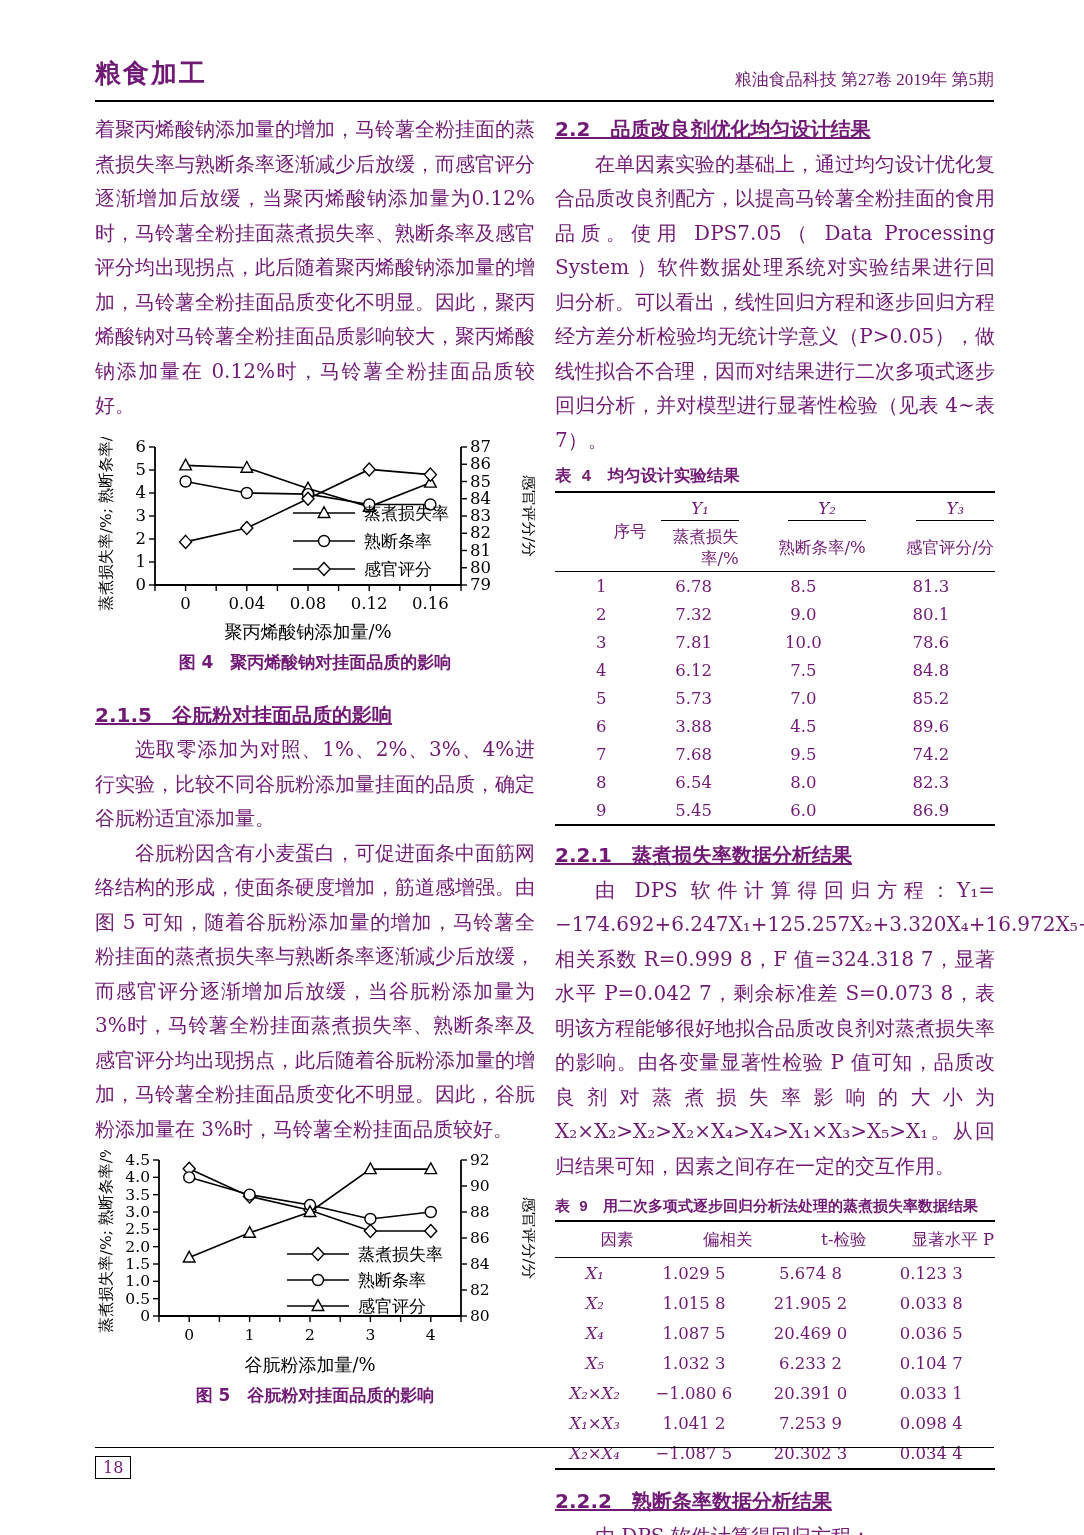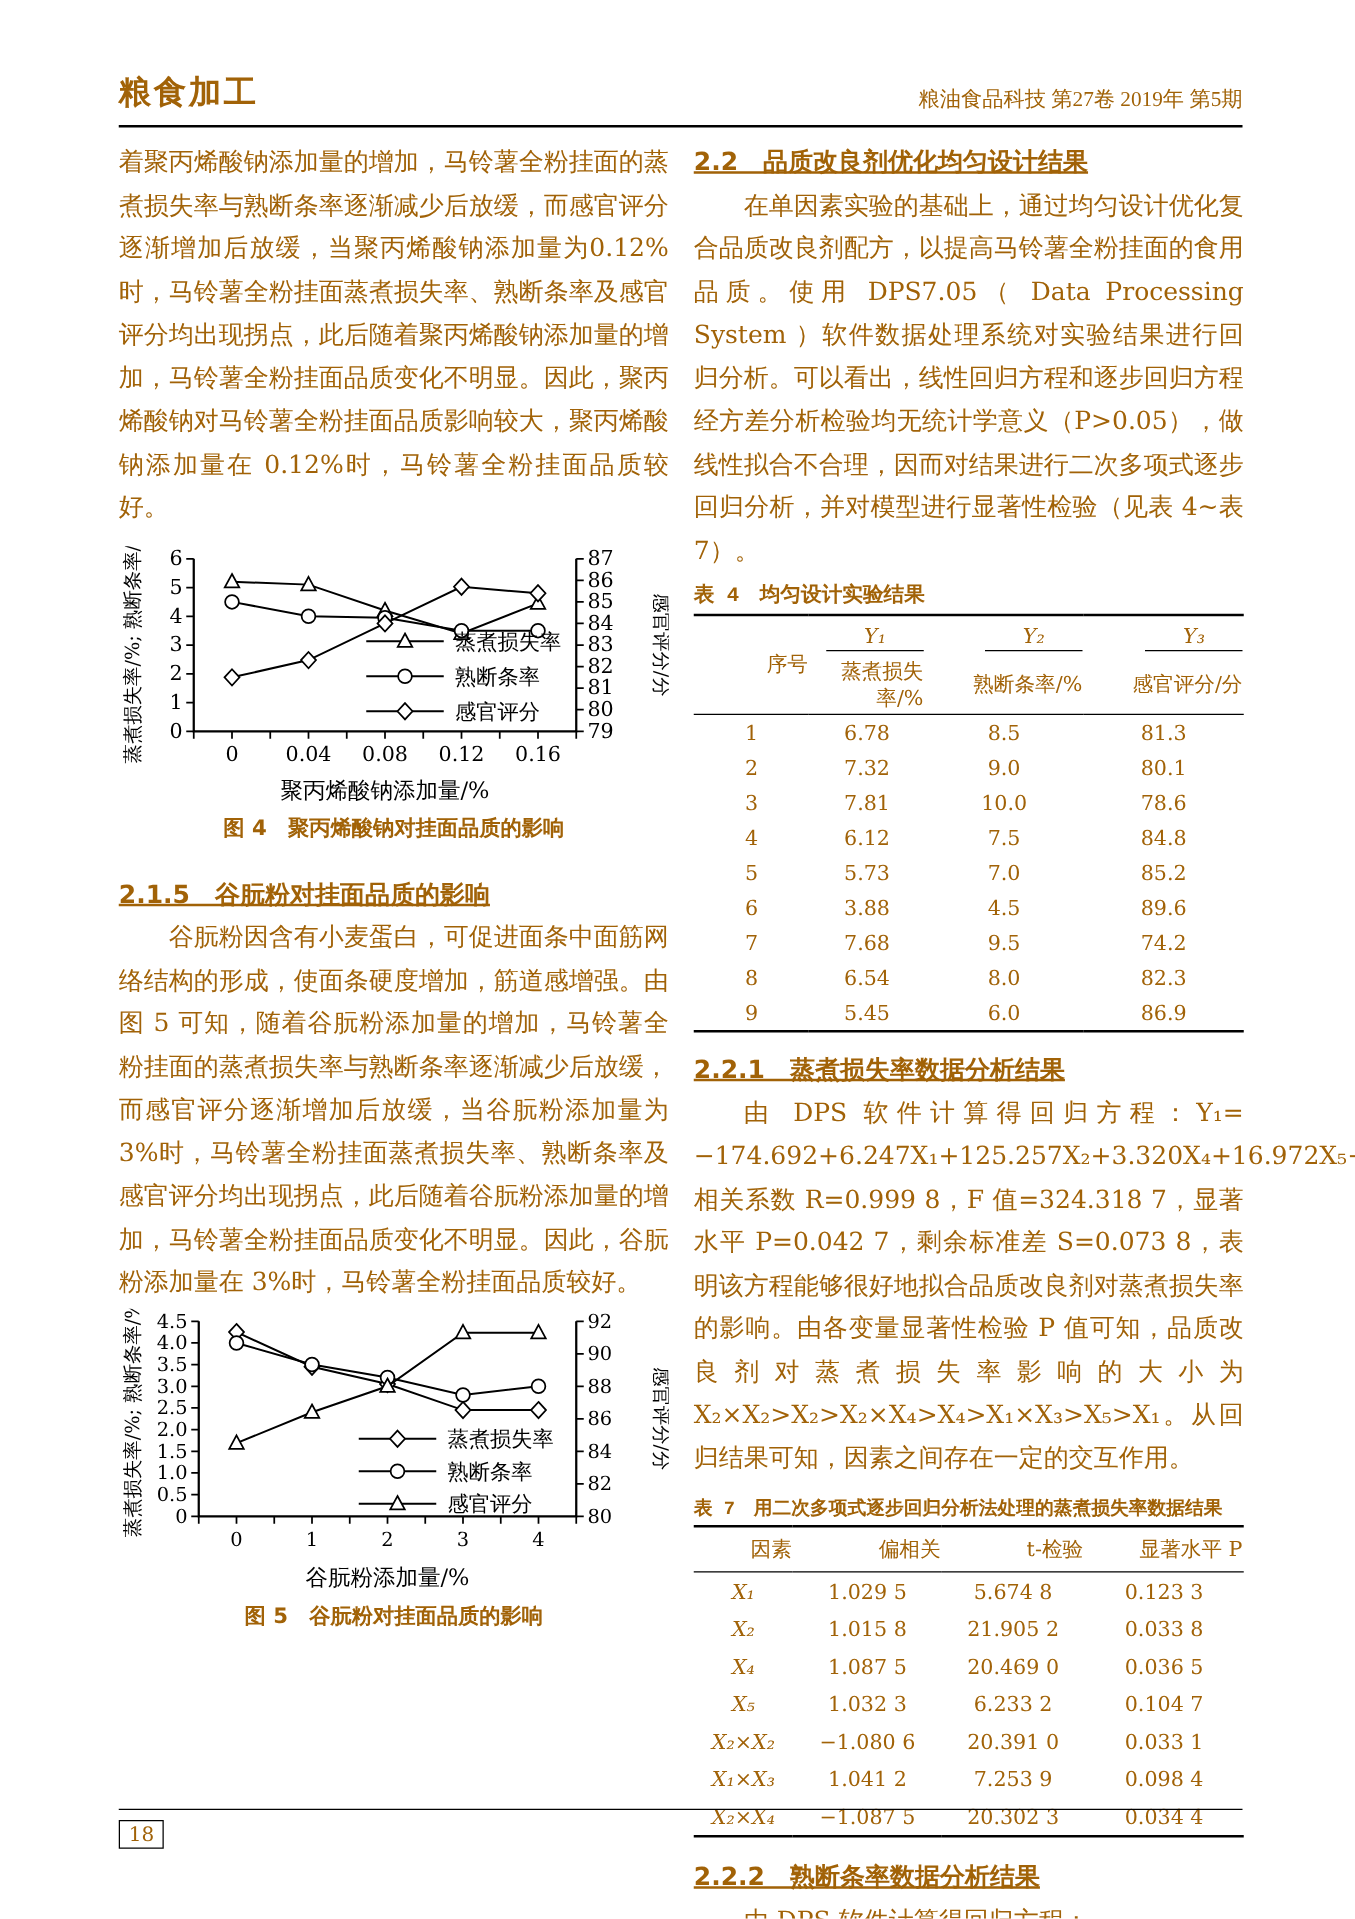--- a/index.html
+++ b/index.html
@@ -1,16 +1,16 @@
 <!DOCTYPE html>
 <html><head>
 <meta charset="utf-8">
 <style>
   html,body{margin:0;padding:0;background:#fff;}
-  .page{position:relative;width:1084px;height:1535px;background:#fff;color:#a16207;
+  .page{position:relative;width:1084px;height:1535px;background:#fff;color:#701a75;
         font-family:"DejaVu Serif","Liberation Serif",serif;overflow:hidden;}
   .page-header{position:absolute;left:95px;right:90px;top:56px;display:flex;
         justify-content:space-between;align-items:flex-end;}
   .header-left{font-family:"DejaVu Sans","Liberation Sans",sans-serif;font-weight:bold;font-size:26px;letter-spacing:2px;}
   .header-right{font-family:Liberation Serif, serif;font-size:17px;}
   .header-rule{position:absolute;left:95px;right:90px;top:100px;border-top:2.5px solid #000;}
   .columns{position:absolute;top:112px;left:95px;width:900px;display:flex;gap:20px;}
   .col{width:440px;}
   .body{font-size:20px;line-height:34.5px;text-align:justify;margin:0;text-indent:2em;}
   .noindent{text-indent:0;}
@@ -138,20 +138,21 @@
             <circle cx="229" cy="104" r="5.5" fill="#fff" stroke="#000" stroke-width="1.4"></circle>
             <text x="269" y="110" font-size="17" fill="#000" text-anchor="start" font-family="&quot;DejaVu Serif&quot;,&quot;Liberation Serif&quot;,serif">熟断条率</text>
             <line x1="198" y1="132" x2="260" y2="132" stroke="#000" stroke-width="1.6"></line>
             <path d="M229 125.5 L235 132 L229 138.5 L223 132 Z" fill="#fff" stroke="#000" stroke-width="1.4"></path>
             <text x="269" y="138" font-size="17" fill="#000" text-anchor="start" font-family="&quot;DejaVu Serif&quot;,&quot;Liberation Serif&quot;,serif">感官评分</text>
           </svg>
         <figcaption class="fig-caption">图 4　聚丙烯酸钠对挂面品质的影响</figcaption>
       </figure>
 
       <h3 class="subhead mt-lg">2.1.5　谷朊粉对挂面品质的影响</h3>
+      <p class="body">选取零添加为对照、1%、2%、3%、4%进行实验，比较不同谷朊粉添加量挂面的品质，确定谷朊粉适宜添加量。</p>
       <p class="body">谷朊粉因含有小麦蛋白，可促进面条中面筋网络结构的形成，使面条硬度增加，筋道感增强。由图 5 可知，随着谷朊粉添加量的增加，马铃薯全粉挂面的蒸煮损失率与熟断条率逐渐减少后放缓，而感官评分逐渐增加后放缓，当谷朊粉添加量为 3%时，马铃薯全粉挂面蒸煮损失率、熟断条率及感官评分均出现拐点，此后随着谷朊粉添加量的增加，马铃薯全粉挂面品质变化不明显。因此，谷朊粉添加量在 3%时，马铃薯全粉挂面品质较好。</p>
 
       <figure class="chart-fig" style="margin-top:4px;">
         <svg width="440" height="228" viewBox="0 0 440 228">
             <path d="M64 10 V166 H366 V10" fill="none" stroke="#000" stroke-width="1.8"></path>
             <line x1="58" y1="166" x2="64" y2="166" stroke="#000" stroke-width="1.4"></line>
             <text x="55" y="171" font-size="15.5" fill="#000" text-anchor="end" font-family="&quot;DejaVu Serif&quot;,&quot;Liberation Serif&quot;,serif">0</text>
             <line x1="58" y1="148.66666666666666" x2="64" y2="148.66666666666666" stroke="#000" stroke-width="1.4"></line>
             <text x="55" y="153.66666666666666" font-size="15.5" fill="#000" text-anchor="end" font-family="&quot;DejaVu Serif&quot;,&quot;Liberation Serif&quot;,serif">0.5</text>
             <line x1="58" y1="131.33333333333334" x2="64" y2="131.33333333333334" stroke="#000" stroke-width="1.4"></line>
@@ -308,21 +309,21 @@
               <td>5.45</td>
               <td>6.0</td>
               <td>86.9</td>
             </tr>
           </tbody>
       </table>
 
       <h3 class="subhead mt-md">2.2.1　蒸煮损失率数据分析结果</h3>
       <p class="body">由 DPS 软件计算得回归方程：Y₁= −174.692+6.247X₁+125.257X₂+3.320X₄+16.972X₅−25.989X₂×X₂+0.247X₁×X₃−1.489X₂×X₄。相关系数 R=0.999 8，F 值=324.318 7，显著水平 P=0.042 7，剩余标准差 S=0.073 8，表明该方程能够很好地拟合品质改良剂对蒸煮损失率的影响。由各变量显著性检验 P 值可知，品质改良剂对蒸煮损失率影响的大小为 X₂×X₂&gt;X₂&gt;X₂×X₄&gt;X₄&gt;X₁×X₃&gt;X₅&gt;X₁。从回归结果可知，因素之间存在一定的交互作用。</p>
 
-      <div class="tbl-caption small">表 7　用二次多项式逐步回归分析法处理的蒸煮损失率数据结果</div>
+      <div class="tbl-caption small">表 9　用二次多项式逐步回归分析法处理的蒸煮损失率数据结果</div>
       <table class="sci-table t5">
         <thead>
           <tr>
             <th>因素</th>
             <th>偏相关</th>
             <th>t-检验</th>
             <th>显著水平 P</th>
           </tr>
         </thead>
         <tbody>

